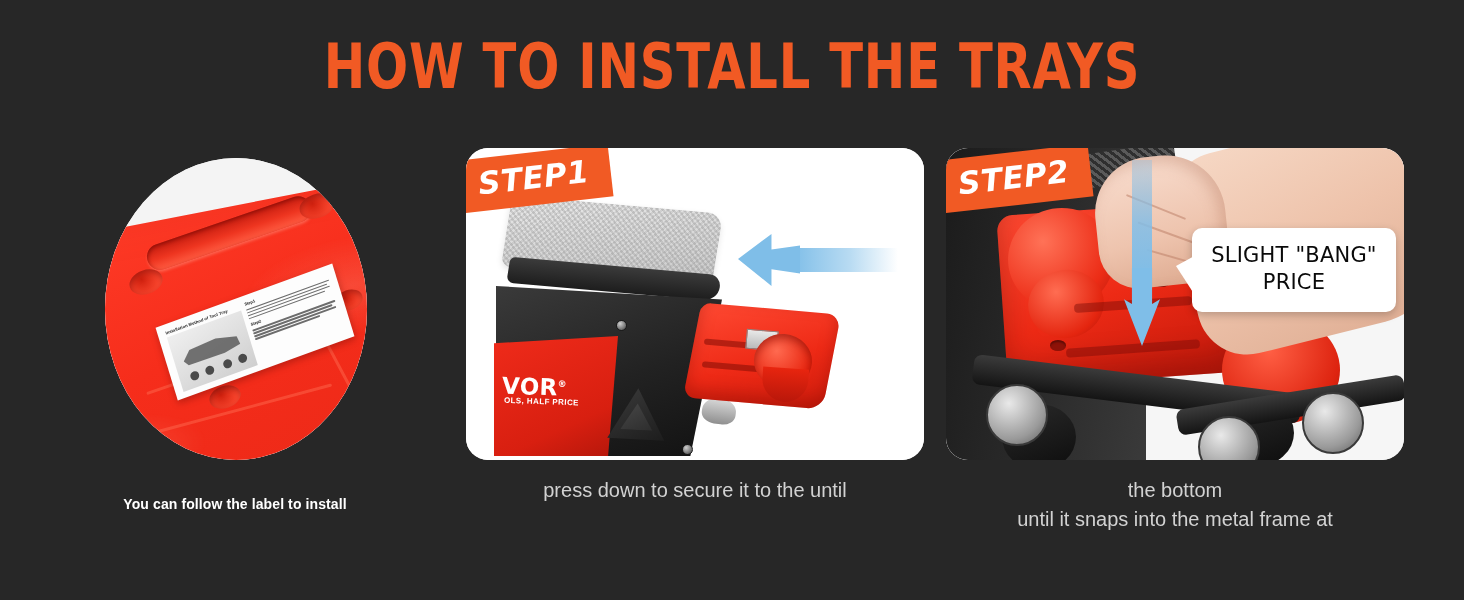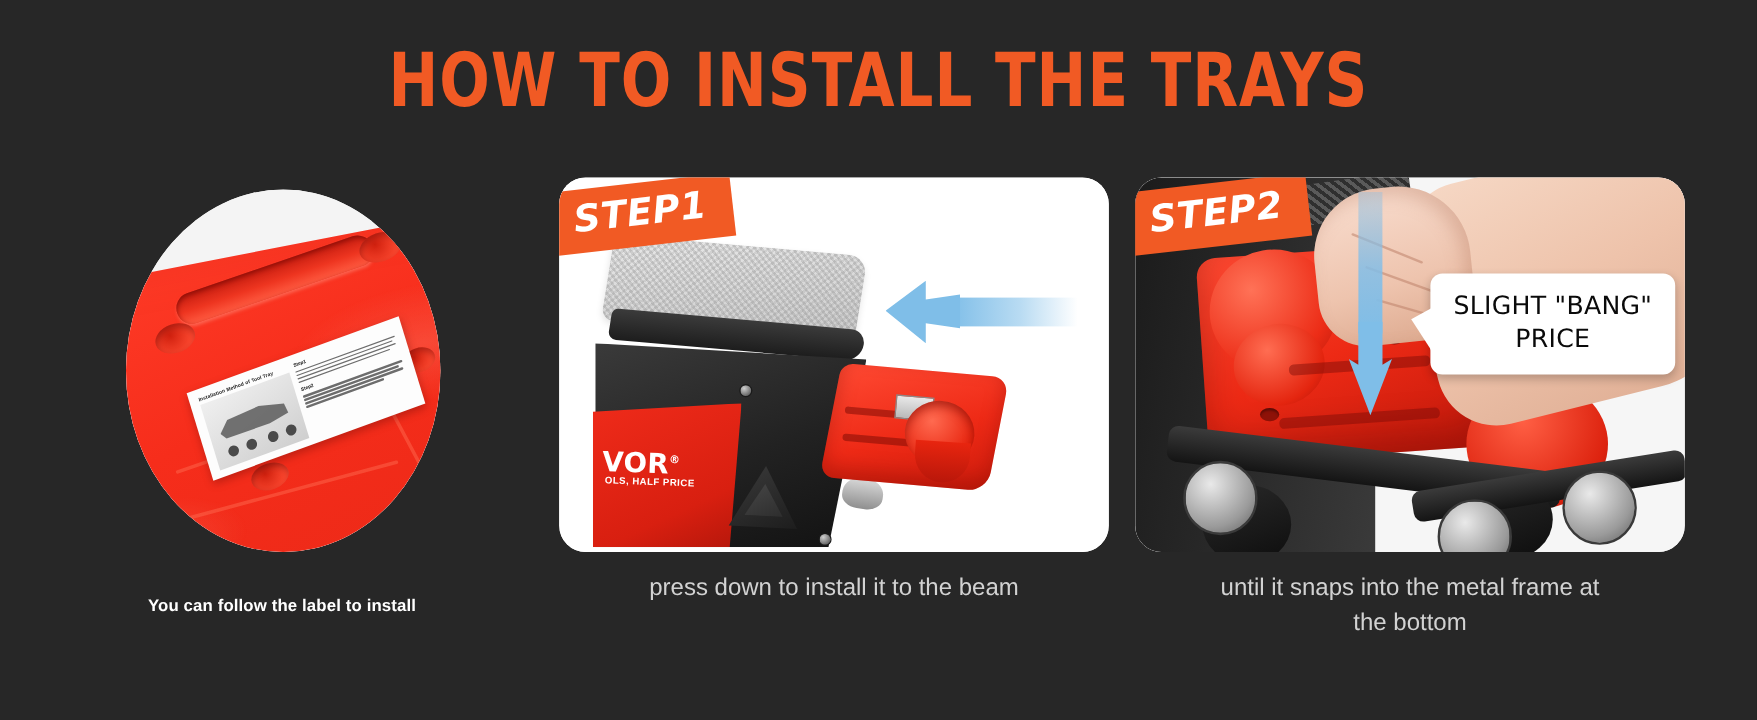--- a/index.html
+++ b/index.html
@@ -644,21 +644,21 @@
         <div class="arrow-wrap">
           <div class="arrow-tail"></div>
           <div class="arrow-head"></div>
         </div>
       </div>
 
       <div class="badge">STEP1</div>
     </div>
 
     <div class="caption">
-      <div>press down to install it to the beam</div>
+      <div>press down to secure it to the until</div>
     </div>
   </div>
 
   <div class="panel3">
 
     <div class="photo-card">
       <div class="s2">
         <div class="s2-darkband"></div>
         <div class="s2-mesh"></div>
 
@@ -695,18 +695,18 @@
           <div class="bubble-tail"></div>
           <div>SLIGHT "BANG"</div>
           <div>PRICE</div>
         </div>
       </div>
 
       <div class="badge">STEP2</div>
     </div>
 
     <div class="caption">
+      <div>the bottom</div>
       <div>until it snaps into the metal frame at</div>
-      <div>the bottom</div>
     </div>
   </div>
 
 </div>
 
 </body></html>

